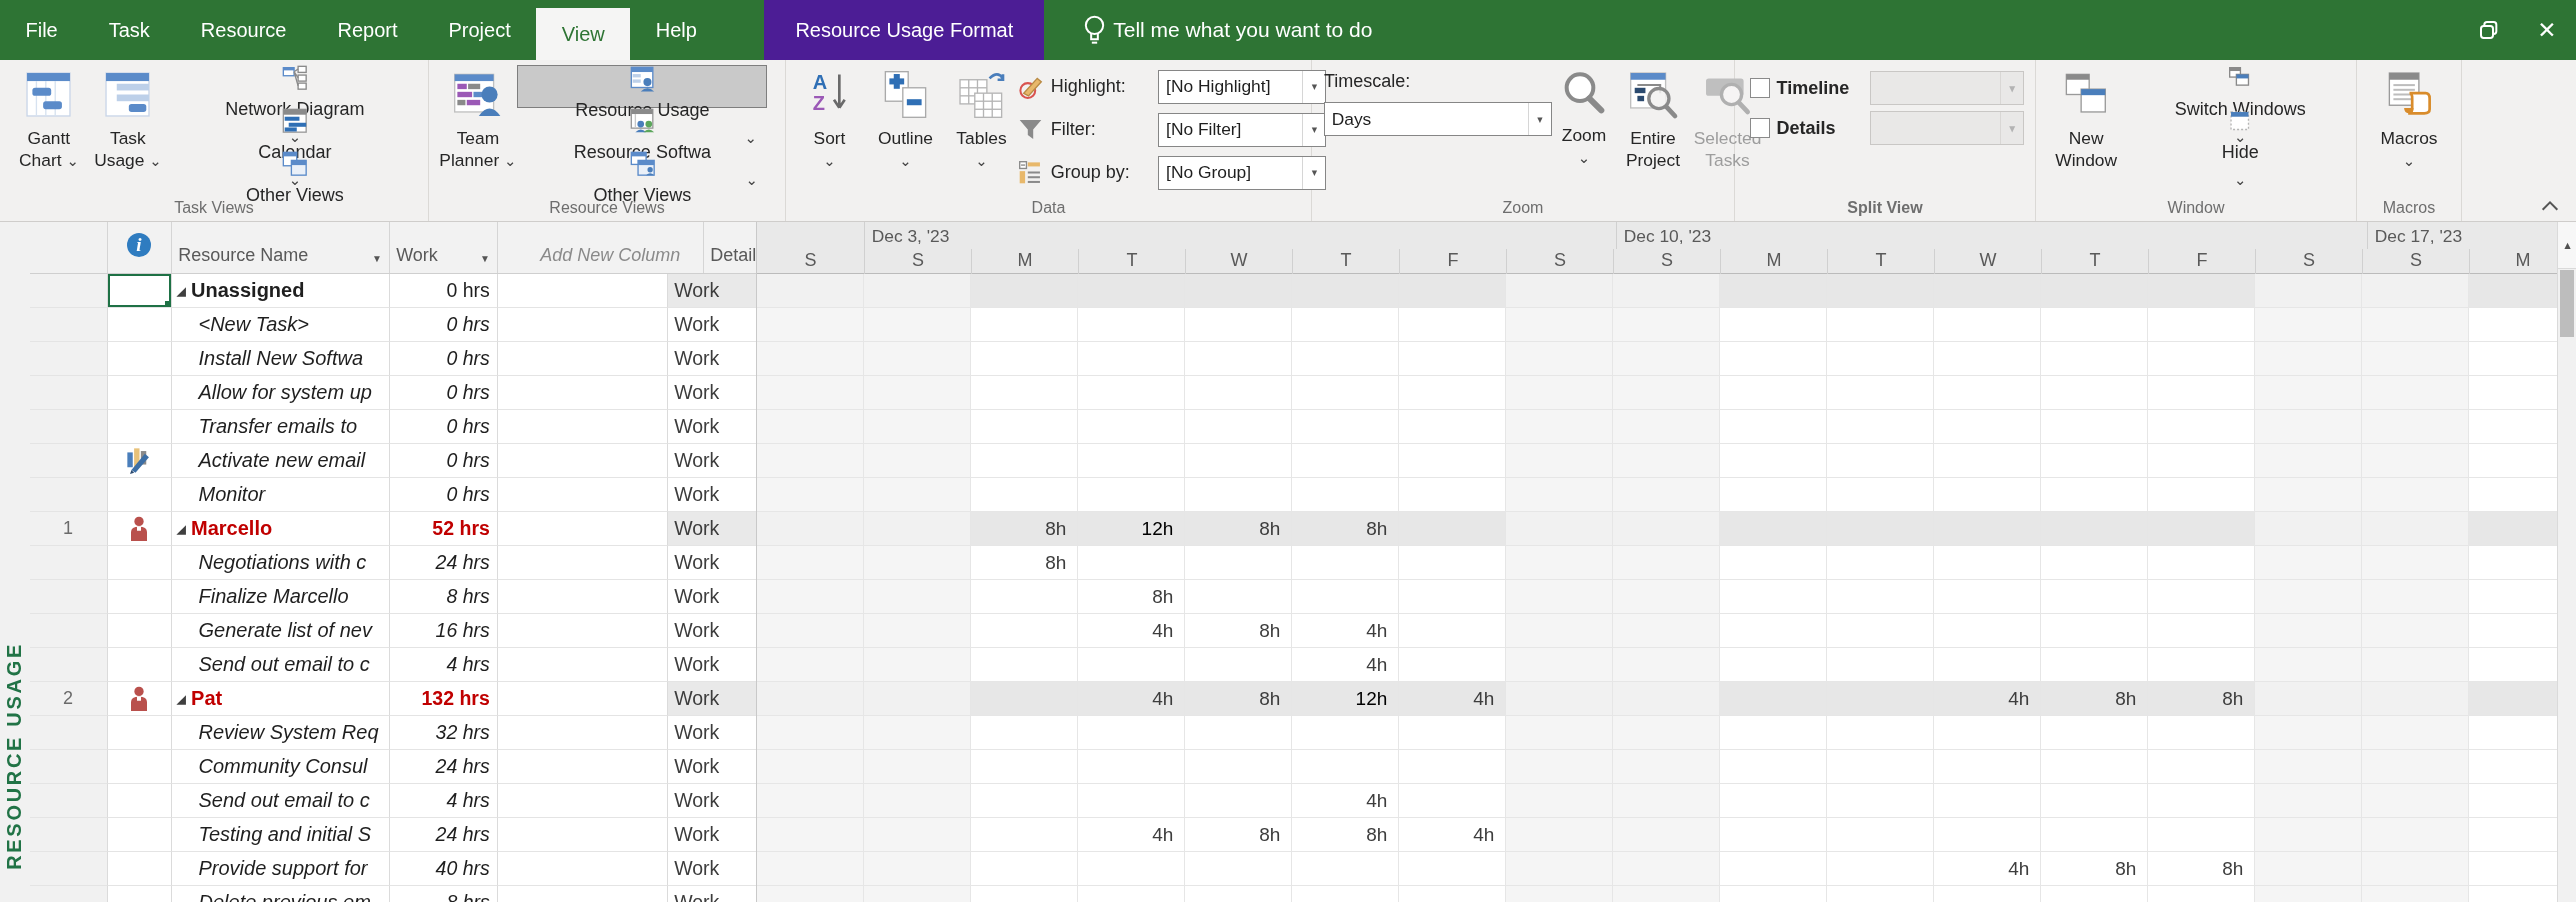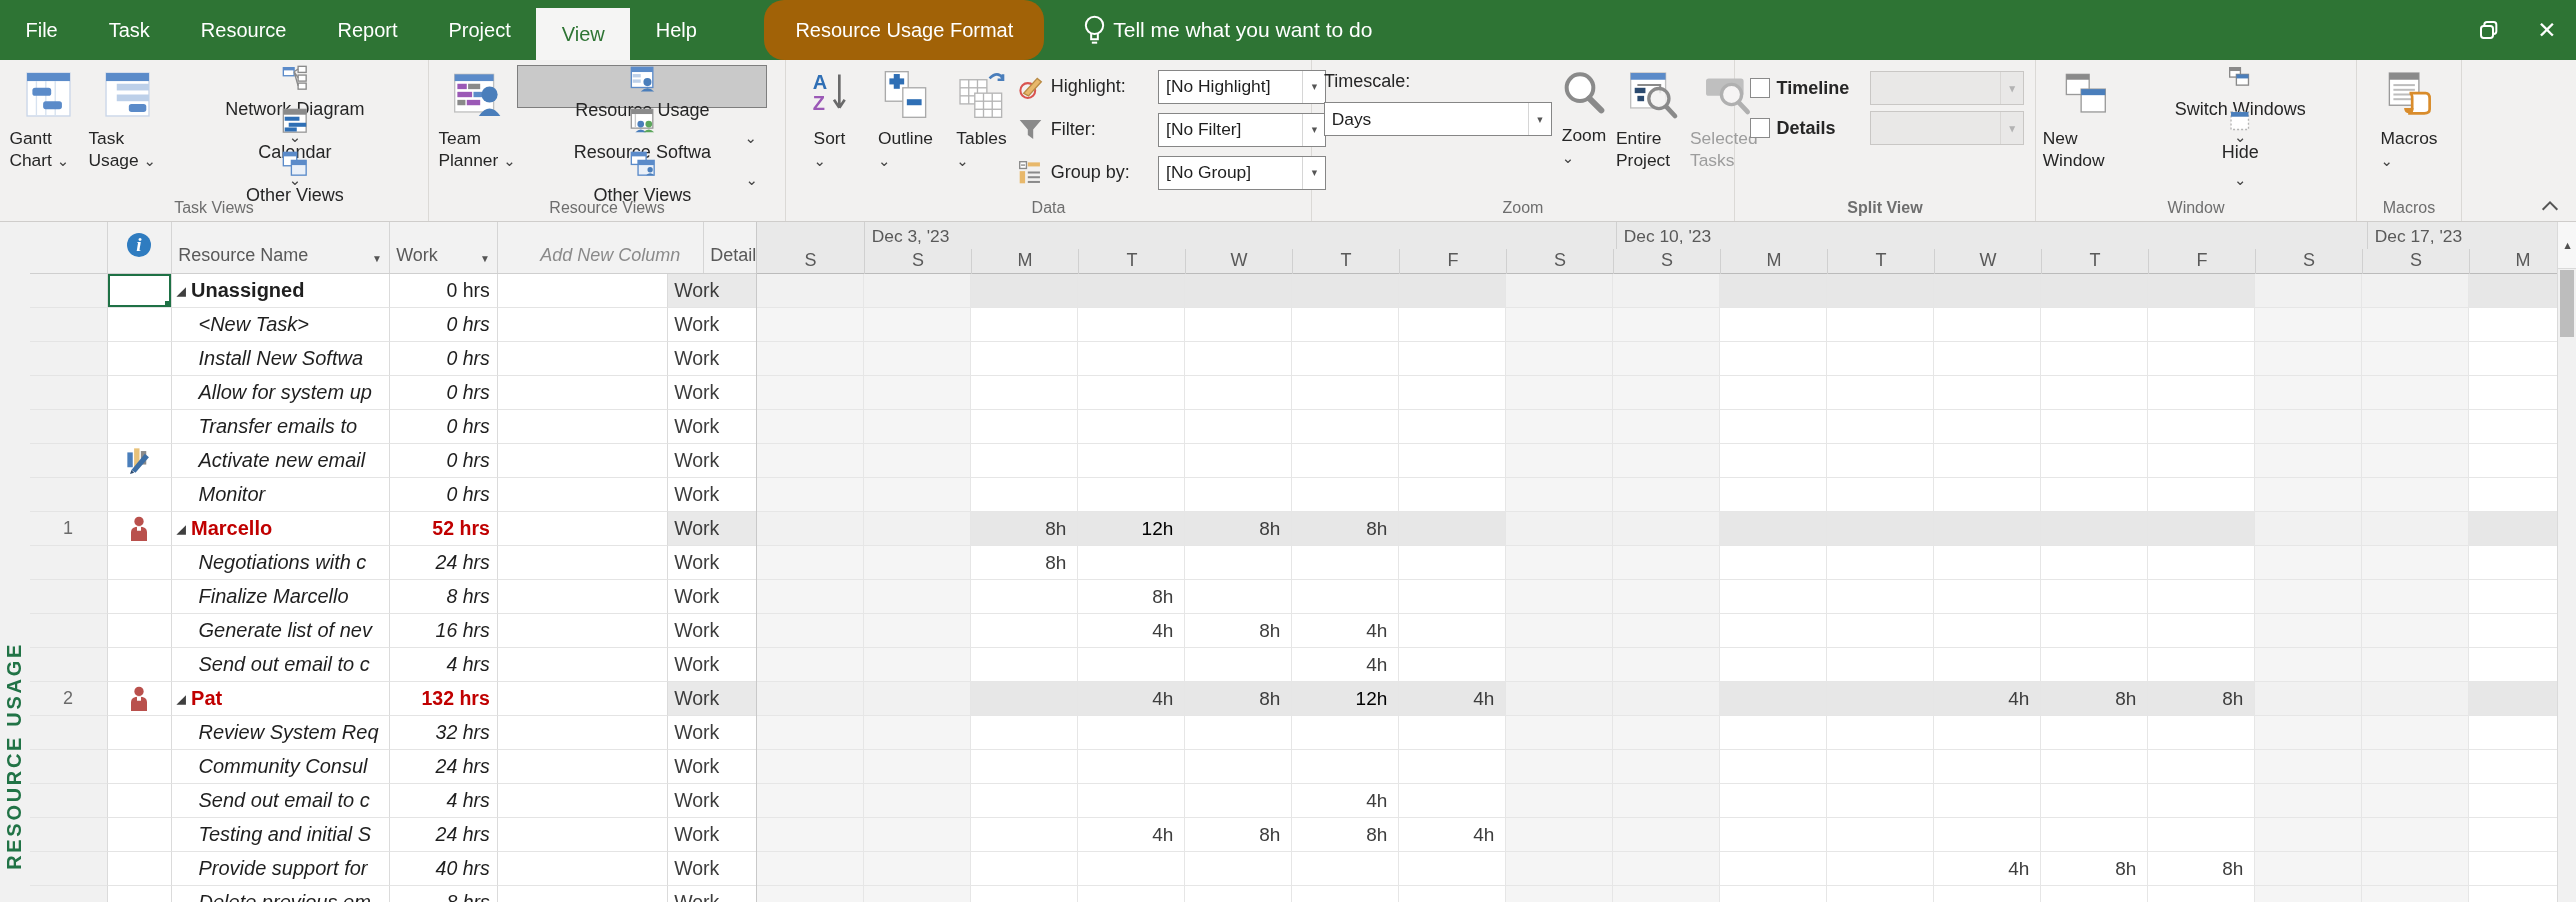--- a/index.html
+++ b/index.html
@@ -4,34 +4,34 @@
 <style>
   * { margin:0; padding:0; box-sizing:border-box; }
   html,body { width:2576px; height:902px; overflow:hidden;
     font-family:"Liberation Sans", sans-serif; background:#fff; }
 
   
   .titlebar { position:absolute; left:0; top:0; width:2576px; height:60px;
     background:#2E7434; display:flex; align-items:stretch; color:#fff; }
   .tab { padding:0 25.5px; line-height:60px; font-size:20px; cursor:default; white-space:nowrap; }
   .tab.active { background:#F5F5F4; color:#2E7434; margin-top:8px; line-height:52px; }
-  .ctxtab { background:#a16207; padding:0 31px; line-height:60px; font-size:20px; margin-left:42px; white-space:nowrap;border-radius:20px; }
+  .ctxtab { background:#4c1d95; padding:0 31px; line-height:60px; font-size:20px; margin-left:42px; white-space:nowrap; }
   .tellme { display:flex; align-items:center; margin-left:39px; font-size:21px; gap:7px; }
   .winbtns { position:absolute; right:0; top:0; height:60px; display:flex; align-items:center; }
   .wbtn { width:58px; height:60px; display:flex; align-items:center; justify-content:center; font-size:23px; }
 
   
   .ribbon { position:absolute; left:0; top:60px; width:2576px; height:162px;
     background:#F2F1F0; border-bottom:0.7px solid #CFCDCB; display:flex; }
   .rgroup { position:relative; height:161px; border-right:0.7px solid #DBD9D6; flex:none; }
   .gtitle { position:absolute; bottom:4px; left:0; right:0; text-align:center;
     font-size:16px; color:#6E6E6E; white-space:nowrap; }
   .bigbtn { display:flex; flex-direction:column; align-items:center; width:79px;
     padding-top:9.4px; flex:none; }
-  .bigbtn .blabel { font-size:17.4px; color:#262626; text-align:left; line-height:22px; margin-top:6.7px; }
+  .bigbtn .blabel { font-size:17.4px; color:#262626; text-align:center; line-height:22px; margin-top:6.7px; }
   .bigbtn.disabled .blabel { color:#9D9D9D; }
   .caret { font-size:14.8px; color:#444; }
   .sbtn { display:flex; align-items:center; height:43px; gap:8px; padding:0 9.4px; font-size:18px; color:#262626; white-space:nowrap;flex-direction:column; }
   .sbtn.sel { background:#C9C9C9; border:1.3px solid #7E7E7E; }
   .scol { display:flex; flex-direction:column; justify-content:flex-start; padding-top:5.4px; }
   .crow { display:flex; align-items:center; height:43px; gap:6.7px; }
   .clabel { font-size:18px; color:#262626; white-space:nowrap; }
   .combo { height:34px; background:#fff; border:0.7px solid #868686; display:flex; align-items:center; }
   .combo .cval { flex:1; font-size:17.4px; color:#1f1f1f; padding:0 6.7px; white-space:nowrap; }
   .combo .carr { width:23px; align-self:stretch; display:flex; align-items:center; justify-content:center;

